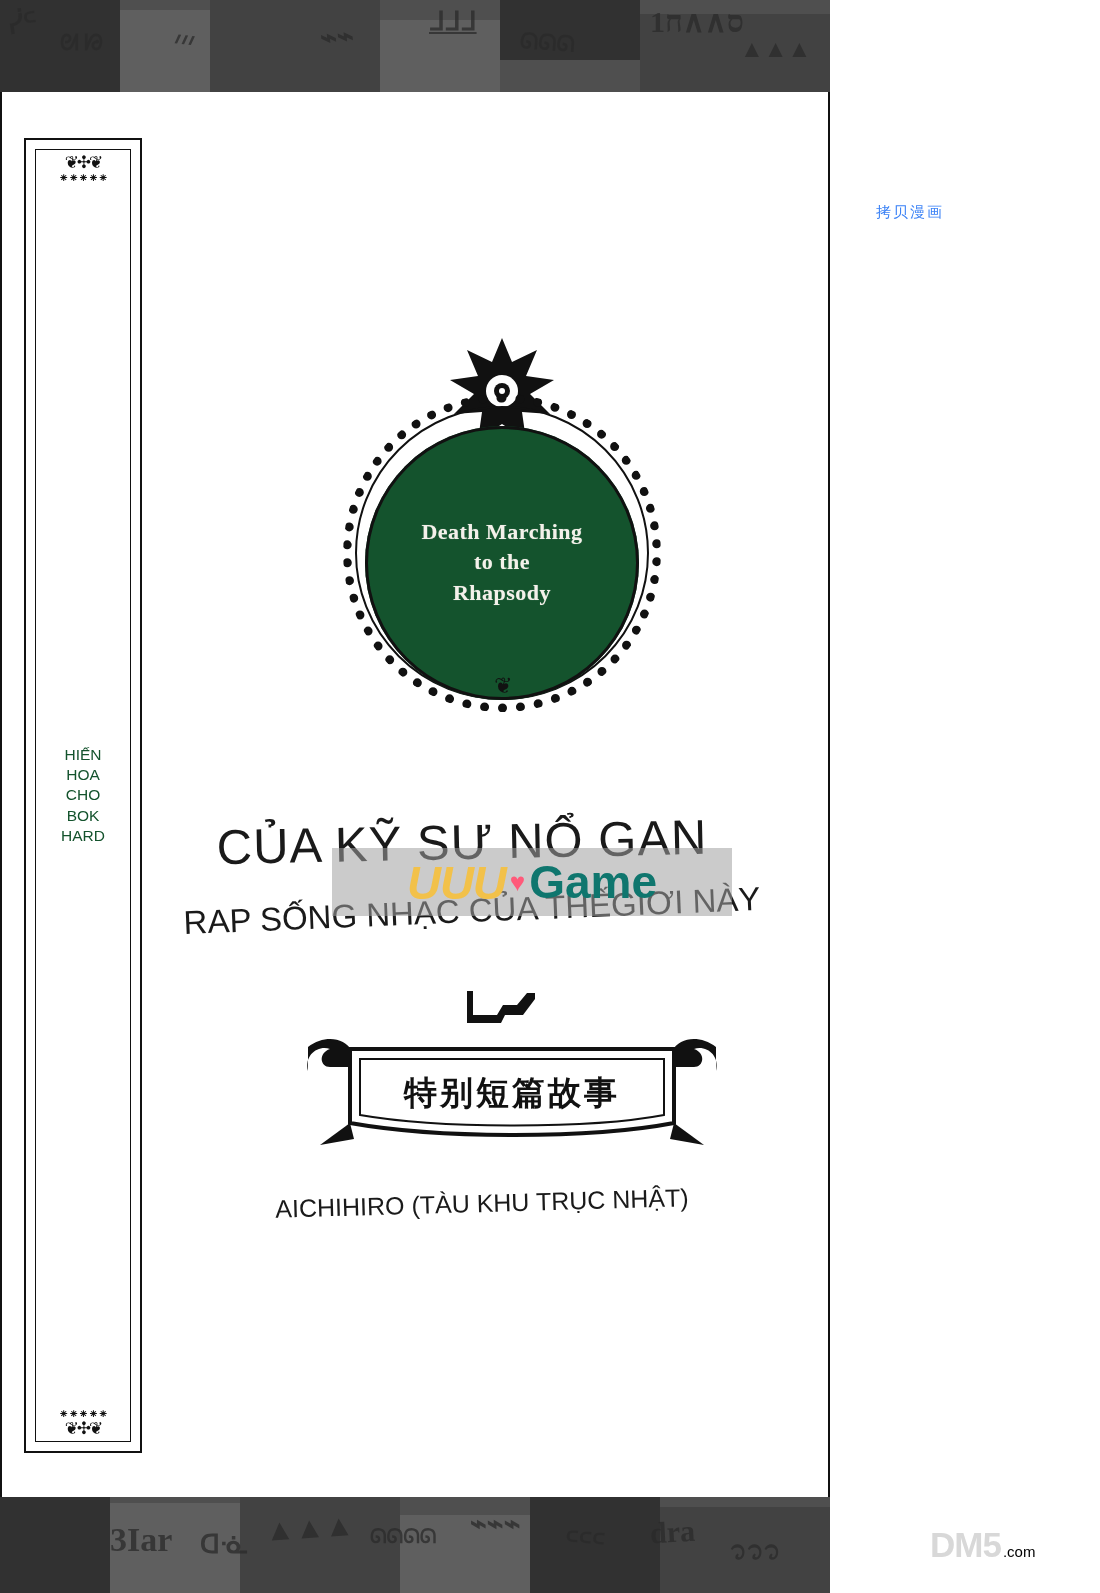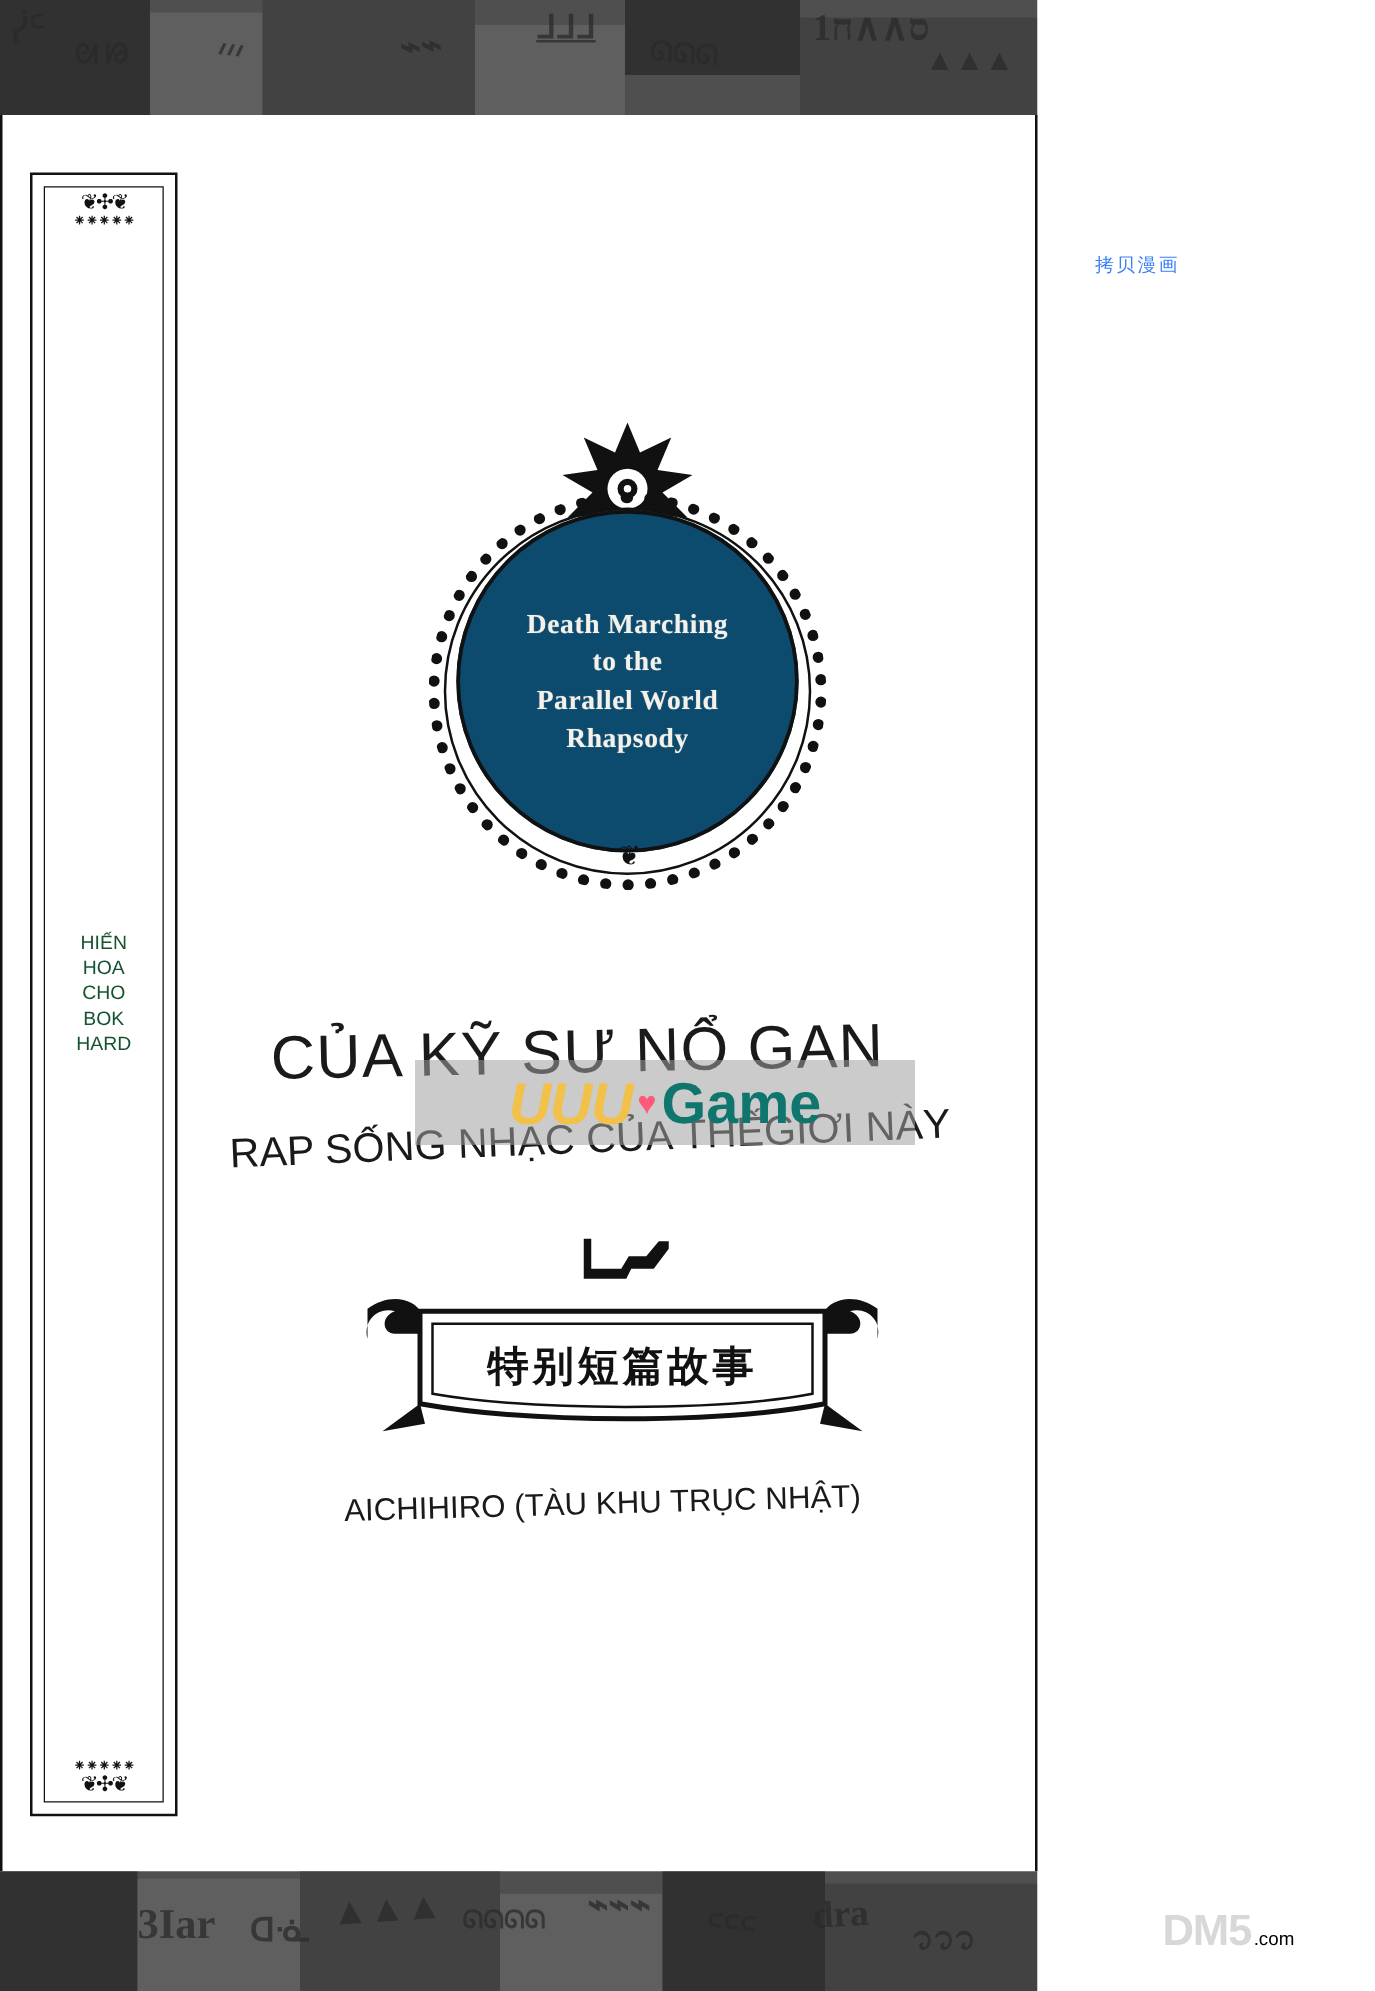--- a/index.html
+++ b/index.html
@@ -153,25 +153,25 @@
     top: 62px;
     width: 294px;
     height: 294px;
     border-radius: 50%;
     border: 2px solid #111;
     box-sizing: border-box;
   }
   .emblem-disc {
     position: absolute;
     left: 33px;
-    top: 64px;
+    top: 82px;
     width: 274px;
     height: 274px;
     border-radius: 50%;
-    background: #0c4a6e;
+    background: #14532d;
     box-shadow: inset 0 0 0 3px #111;
   }
   .emblem-disc .title {
     position: absolute;
     left: 0;
     top: 50%;
     width: 100%;
     transform: translateY(-50%);
     text-align: center;
     color: #f4f1ea;
@@ -252,21 +252,21 @@
     position: absolute;
     left: 455px;
     top: 893px;
     width: 90px;
     height: 44px;
   }
 
   
   .banner {
     position: absolute;
-    left: 274px;
+    left: 288px;
     top: 935px;
     width: 444px;
     height: 120px;
   }
   .banner-text {
     position: absolute;
     left: 0;
     top: 44px;
     width: 444px;
     text-align: center;
@@ -361,21 +361,20 @@
         <circle cx="60" cy="55" r="16" fill="#fff"></circle>
         <circle cx="60" cy="55" r="8" fill="#111"></circle>
         <circle cx="60" cy="55" r="3" fill="#fff"></circle>
       </svg>
       <div class="emblem-ring"></div>
       <div class="emblem-ring2"></div>
       <div class="emblem-disc">
         <div class="title">
           <div>Death Marching</div>
           <div>to the</div>
-          <div>Parallel World</div>
           <div>Rhapsody</div>
         </div>
       </div>
       <div class="emblem-bottom-orn">❦</div>
     </div>
 
     <div class="main-title">CỦA KỸ SƯ NỔ GAN</div>
     <div class="sub-title">RAP SỐNG NHẠC CỦA THẾGIƠI NÀY</div>
 
     <div class="center-watermark">

